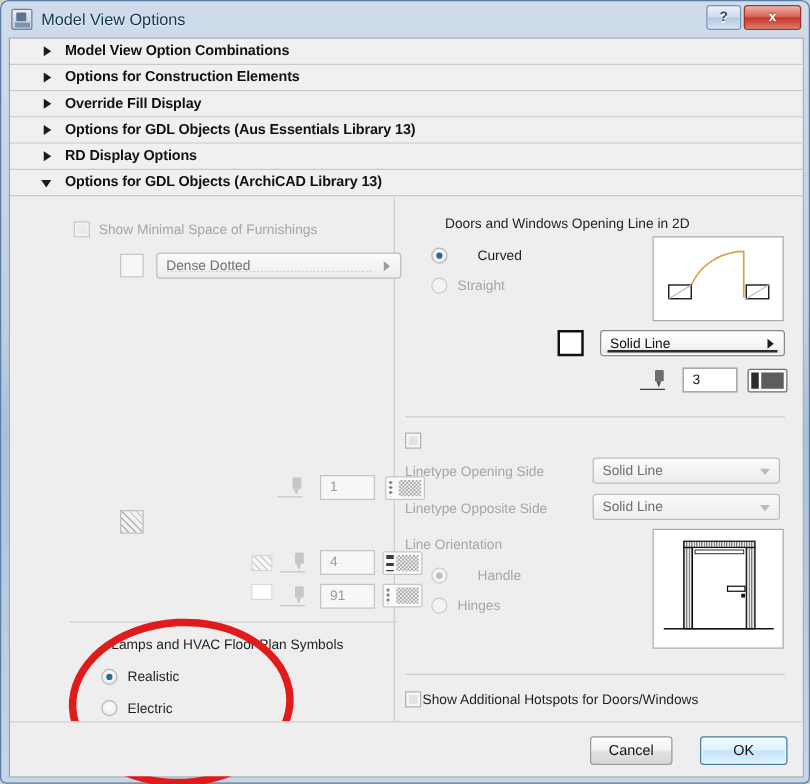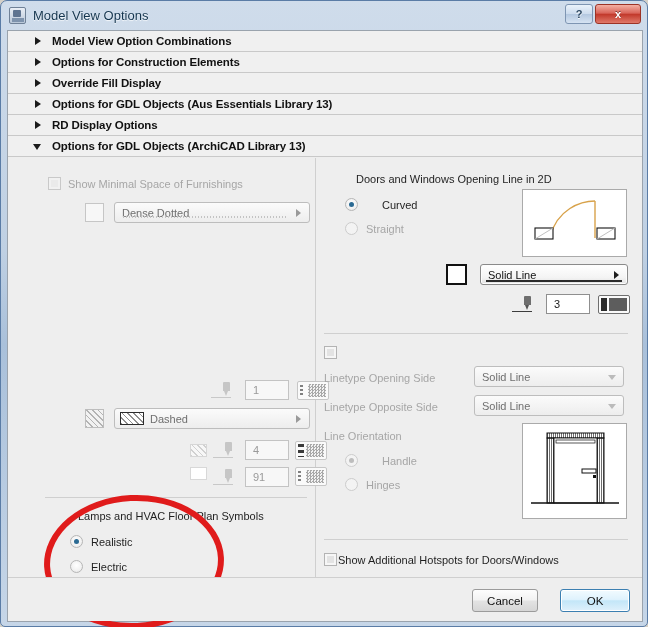--- a/index.html
+++ b/index.html
@@ -306,21 +306,21 @@
       </div>
       <div class="hdr-row open">
         <span class="tri"></span>
         <span class="lbl">Options for GDL Objects (ArchiCAD Library 13)</span>
       </div>
     </div>
 
     <div id="body-area">
       <div id="vdiv"></div>
 
-      <div style="position:absolute;left:5px;top:0;width:307px;height:447px;padding-left:40px;">
+      <div style="position:absolute;left:16px;top:0;width:307px;height:447px;padding-left:40px;">
 
         <div class="row" style="position:absolute;left:35px;top:19px;gap:7px;">
           <span class="cb dim">
               <span class="cb-in"></span>
             </span>
           <span class="lbl-txt dim">Show Minimal Space of Furnishings</span>
         </div>
 
         <div style="position:absolute;left:72px;top:44px;width:228px;display:flex;align-items:center;gap:10px;">
           <span class="empty-sq"></span>
@@ -340,25 +340,20 @@
           </span>
           <span class="num">1</span>
           <span class="swbtn dim">
             <span class="left-strip dot-strip"></span>
             <span class="checker"></span>
           </span>
         </div>
 
         <div style="position:absolute;left:72px;top:250px;display:flex;align-items:center;gap:10px;">
           <span class="hatch-sq"></span>
-          <span class="combo" style="width:196px;padding-left:5px;">
-            <span class="swatch-hatch"></span>
-            <span>Dashed</span>
-            <span class="arrow-r"></span>
-          </span>
         </div>
 
         <div style="position:absolute;left:177px;top:282px;display:flex;align-items:center;gap:6px;">
           <span class="hatch-sm"></span>
           <span class="pen dim">
             <span class="nib"></span>
               <span class="tip"></span>
               <span class="base"></span>
           </span>
           <span class="num">4</span>

